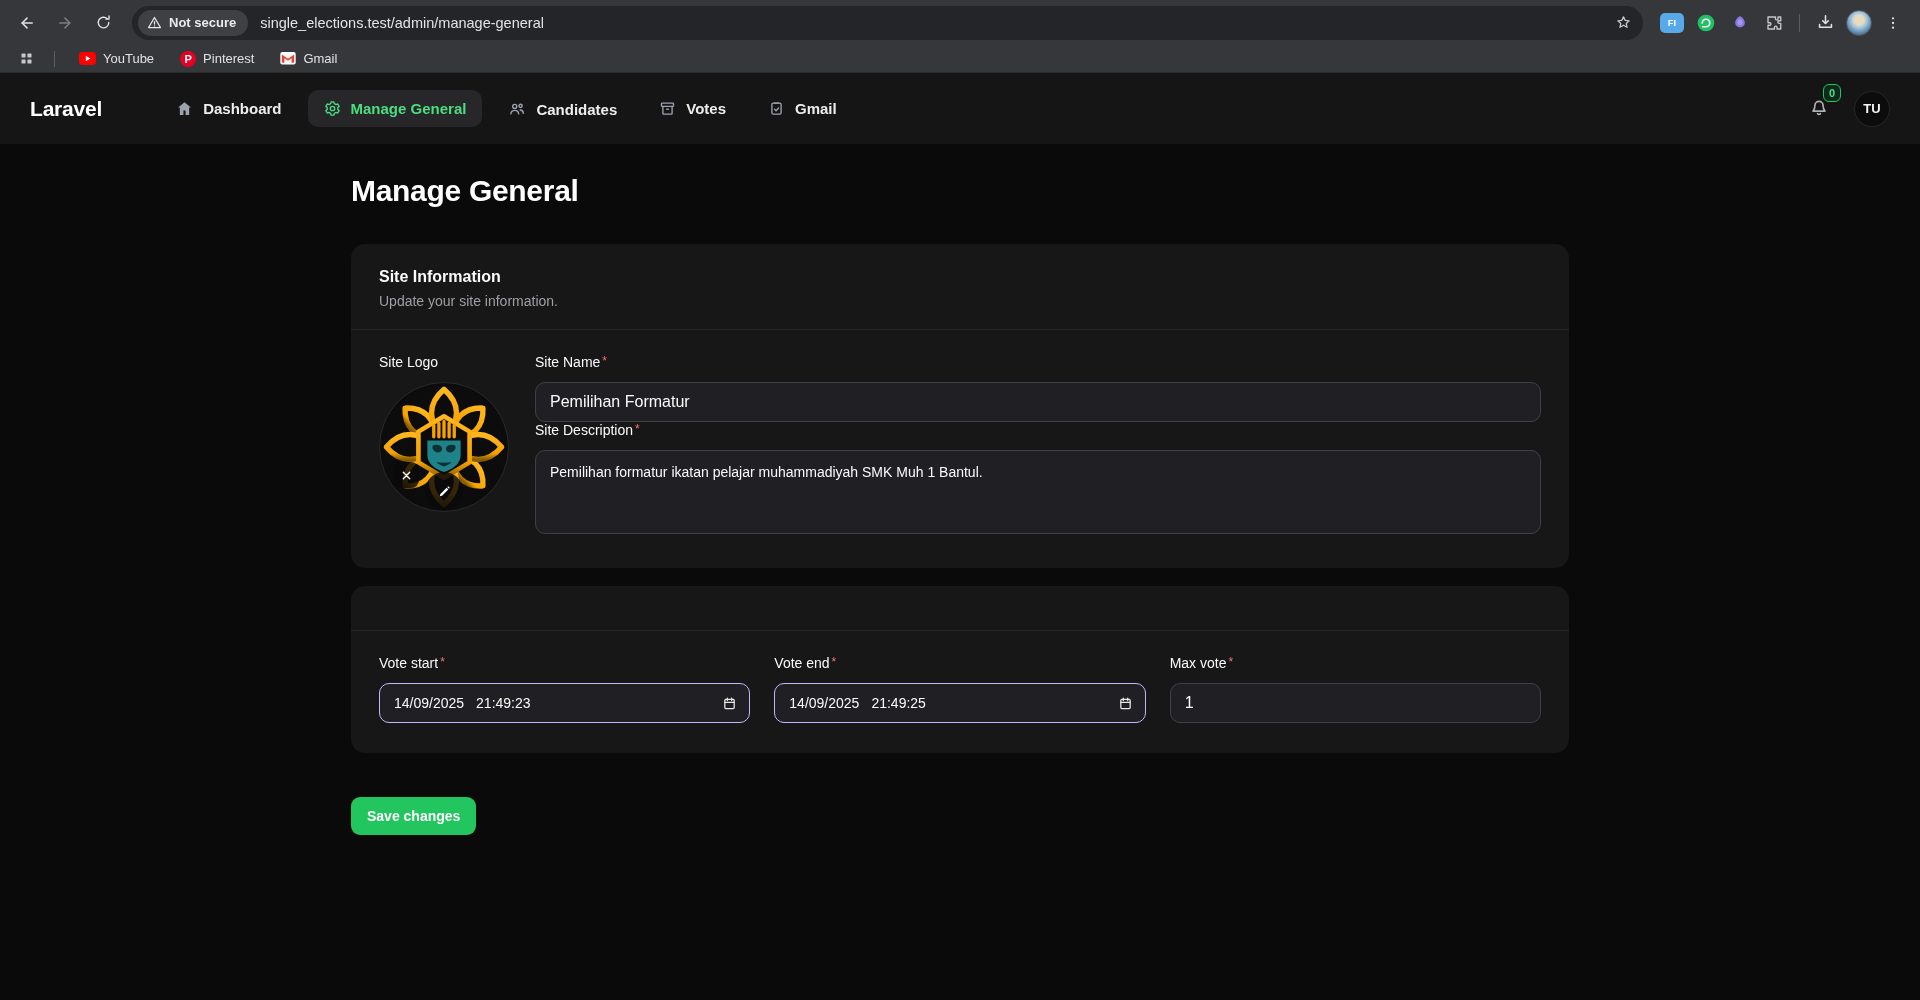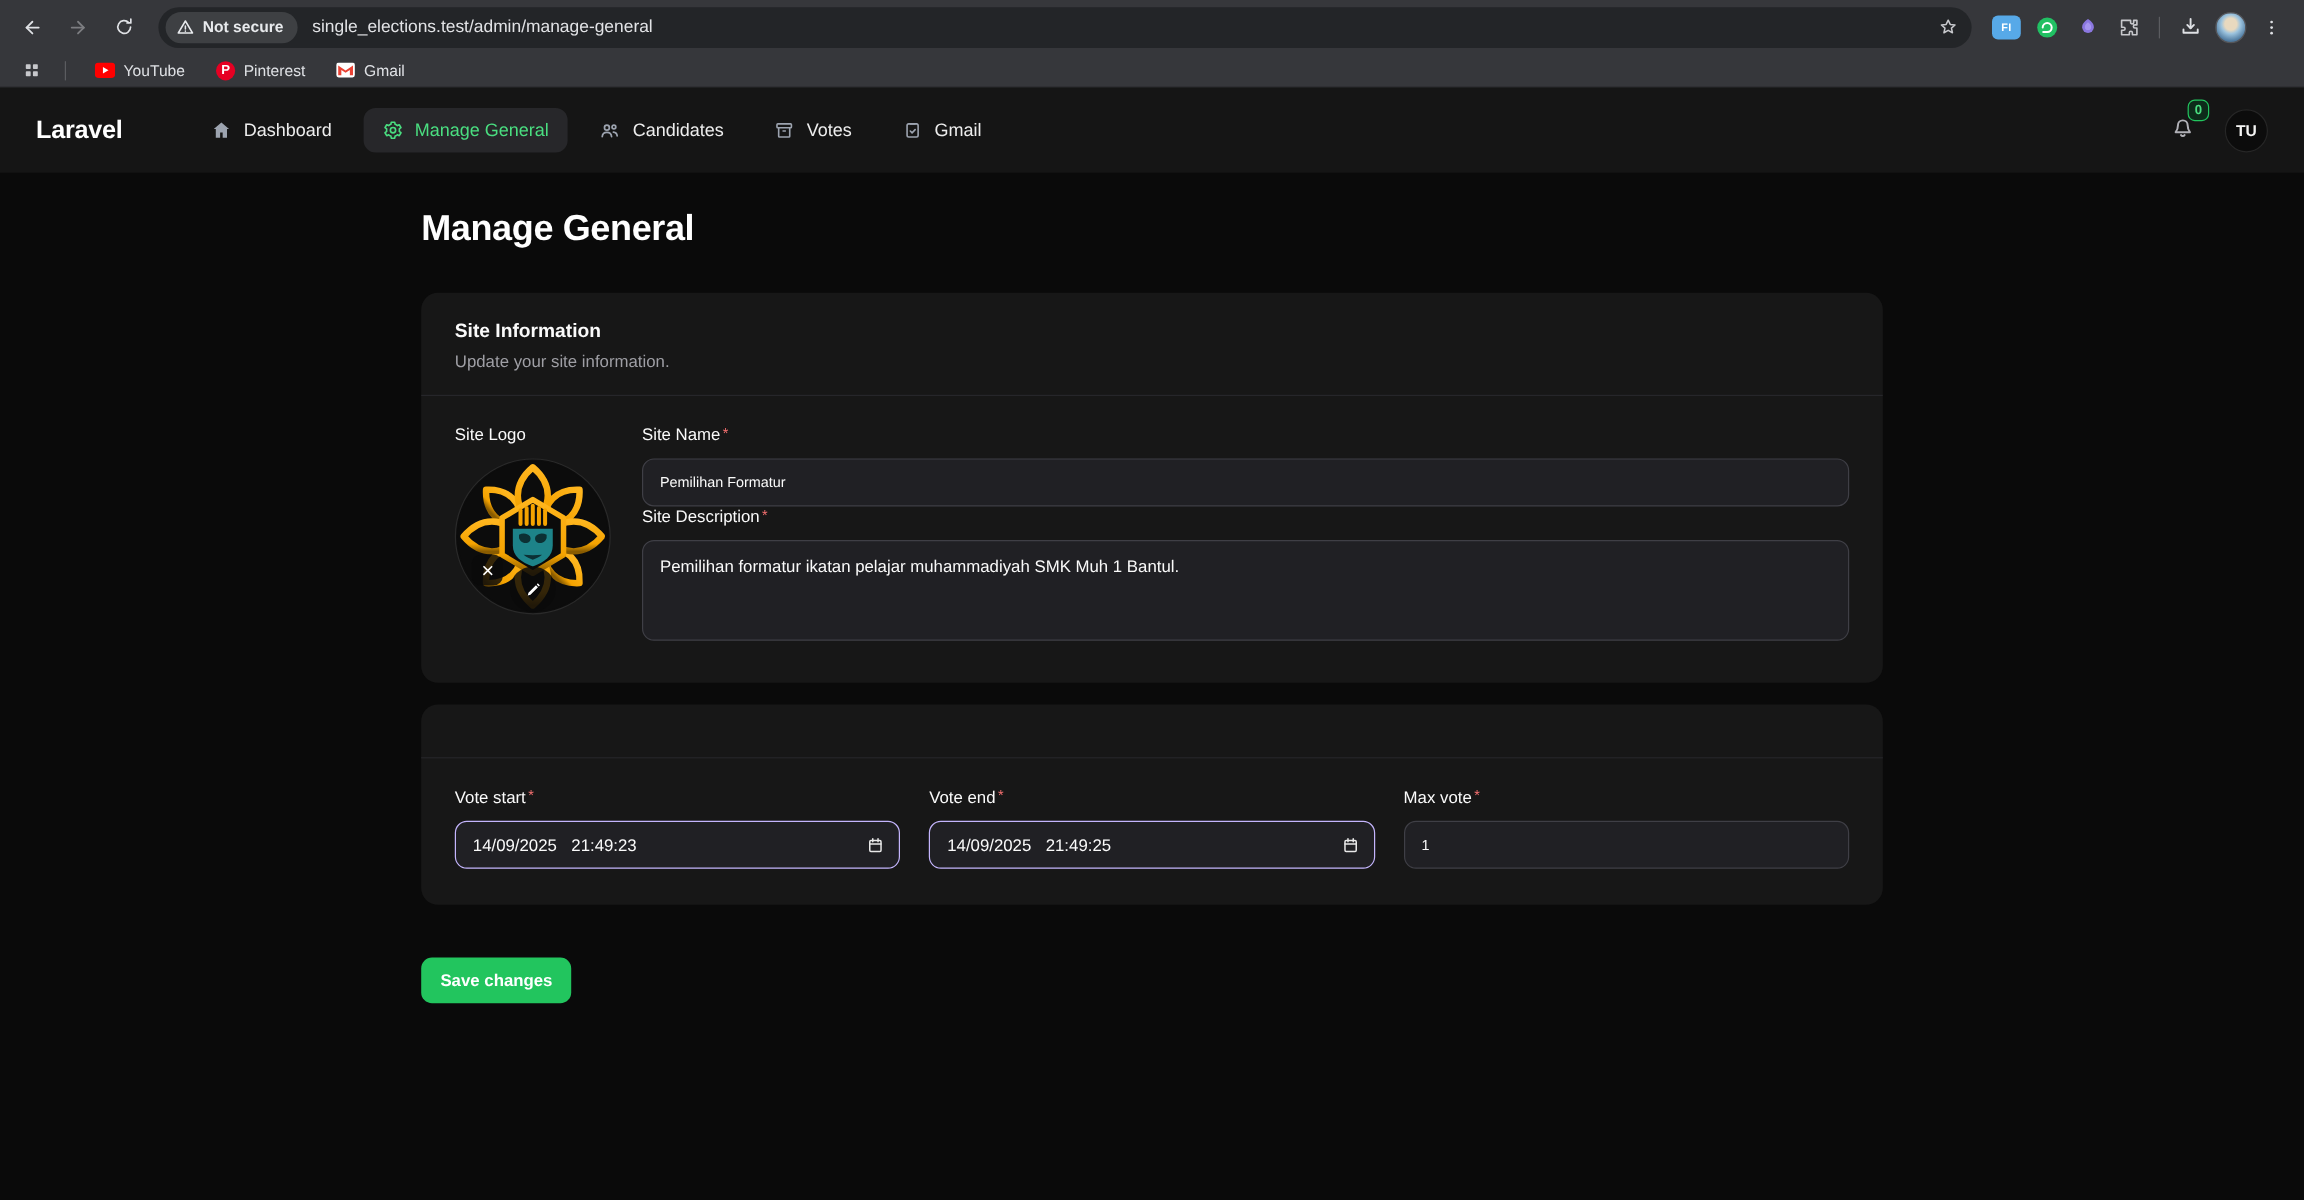--- a/index.html
+++ b/index.html
@@ -57,23 +57,23 @@
   .pin-circle { width:16px; height:16px; border-radius:50%; background:#e60023; color:#fff; font-size:11px; font-weight:700; display:flex; align-items:center; justify-content:center; }
 
   
   .appnav {
     height:71px; background:#151515; display:flex; align-items:center;
     padding:0 30px;
   }
   .brand { font-size:21px; font-weight:800; color:#fff; letter-spacing:-.2px; cursor:pointer; }
   .nav-items { display:flex; align-items:center; gap:10px; margin-left:58px; }
   .nav-item {
-    display:flex; align-items:flex-start; gap:10px;
+    display:flex; align-items:flex-end; gap:10px;
     padding:10px 16px; border-radius:10px; cursor:pointer;
-    font-size:15px; font-weight:400; color:#ededed;
+    font-size:15px; font-weight:700; color:#ededed;
   }
   .nav-item svg { flex:0 0 auto; }
   .nav-item.active { background:#27272a; color:#4ade80; }
   .nav-right { margin-left:auto; display:flex; align-items:center; gap:20px; }
   .bell-wrap { position:relative; cursor:pointer; padding:4px; }
   .notif-badge {
     position:absolute; top:-8px; right:-7px;
     min-width:18px; height:18px; padding:0 4px;
     background:#0d2b1a; border:1.5px solid #22c55e; border-radius:6px;
     color:#4ade80; font-size:11px; font-weight:700;
@@ -107,21 +107,21 @@
     position:absolute; border:none; border-radius:50%;
     background:rgba(10,10,10,.82); display:flex; align-items:center; justify-content:center;
     cursor:pointer;
   }
   .logo-remove { width:26px; height:26px; left:14px; bottom:24px; border-radius:8px; }
   .logo-edit { width:38px; height:38px; left:46px; bottom:2px; }
 
   .fields-col { flex:1; min-width:0; }
   .text-input {
     width:100%; height:40px; background:#202024; border:1px solid #3f3f46;
-    border-radius:10px; color:#fafafa; font-size:12px; padding:0 14px;
+    border-radius:10px; color:#fafafa; font-size:16px; padding:0 14px;
     outline:none; font-family:"Liberation Sans", sans-serif;
   }
   .textarea-input {
     width:100%; height:84px; background:#202024; border:1px solid #3f3f46;
     border-radius:10px; color:#fafafa; font-size:14px; padding:11px 14px;
     outline:none; resize:none; line-height:1.45;
     font-family:"Liberation Sans", sans-serif;
   }
   .field-gap { }
 

